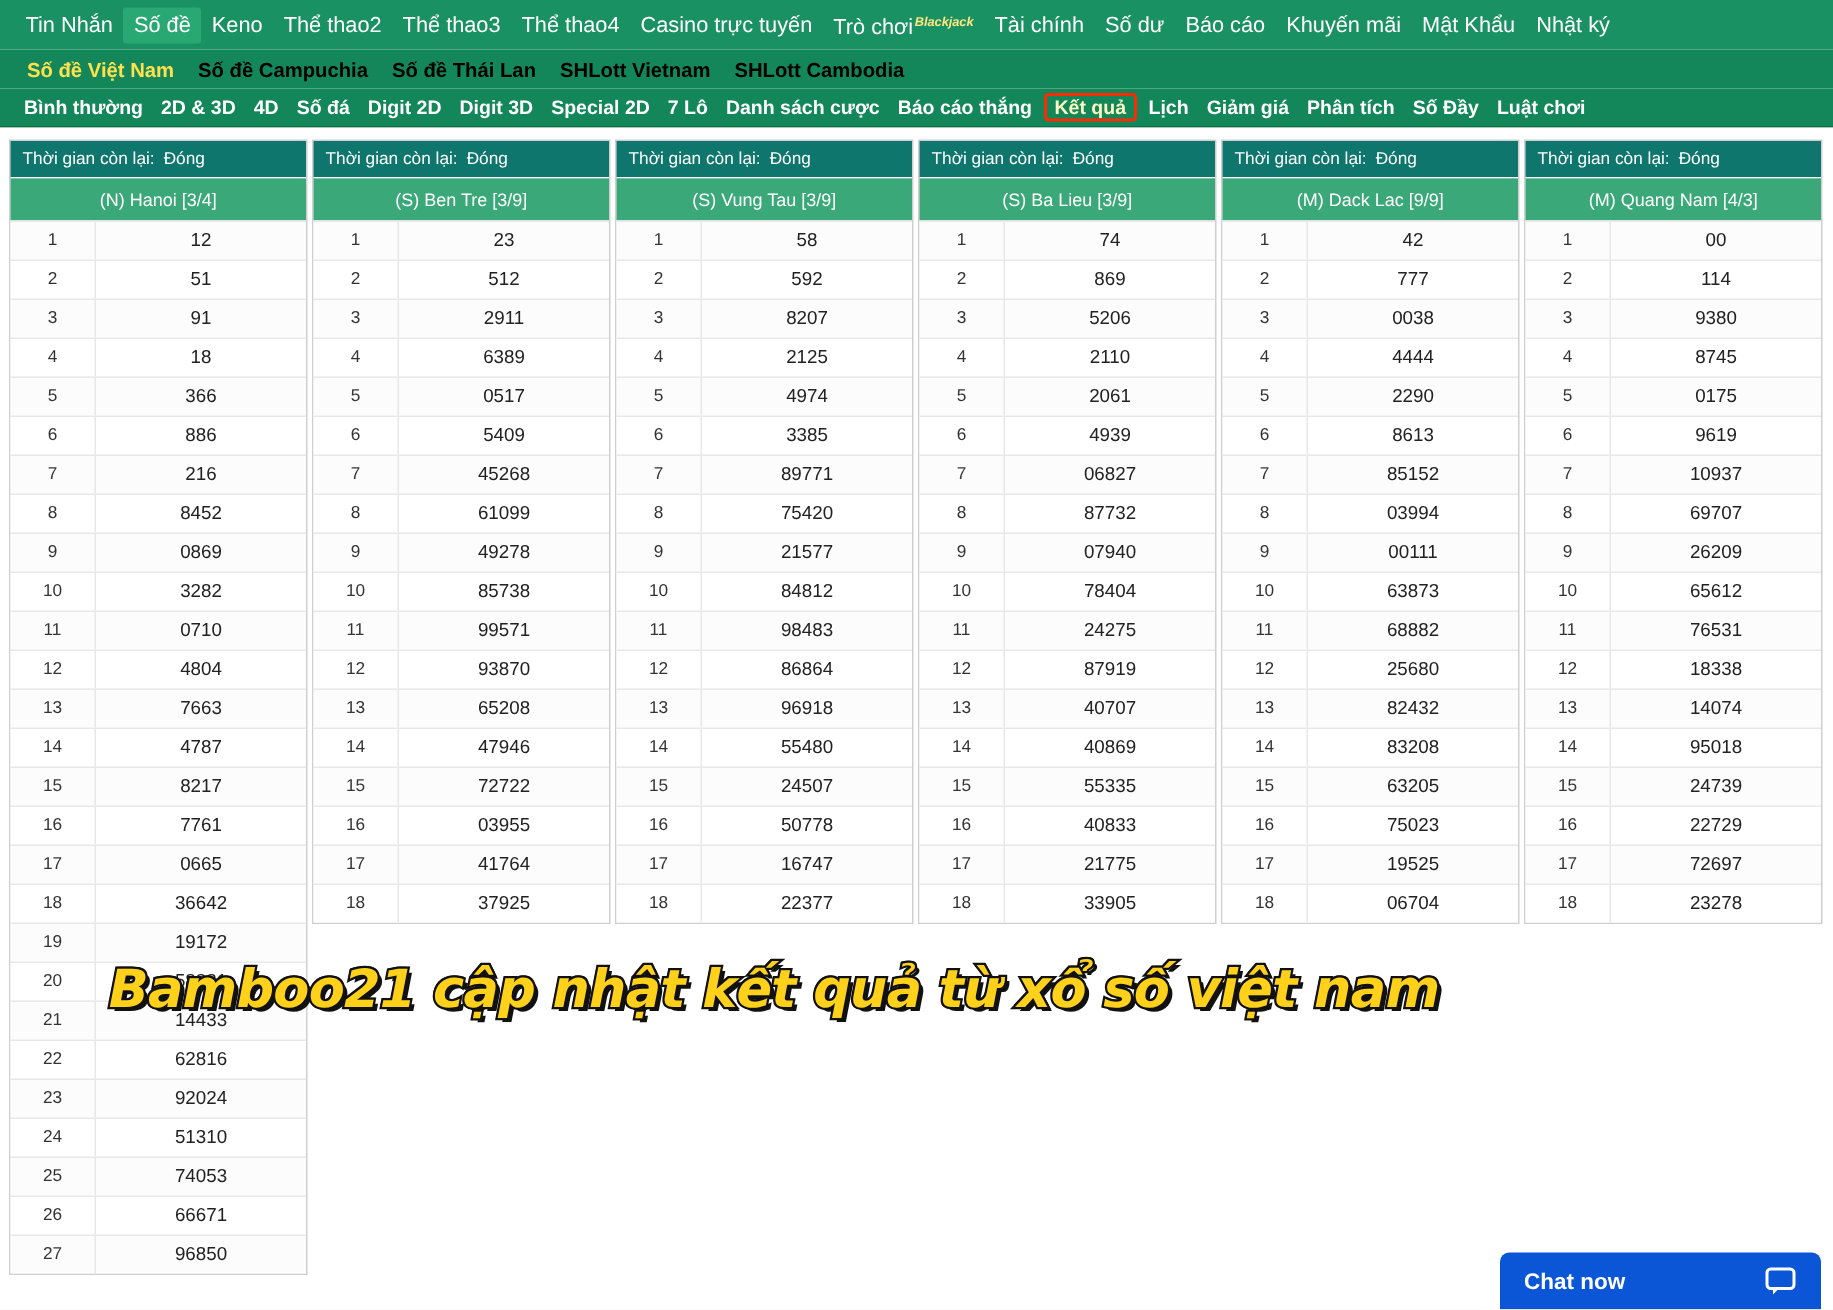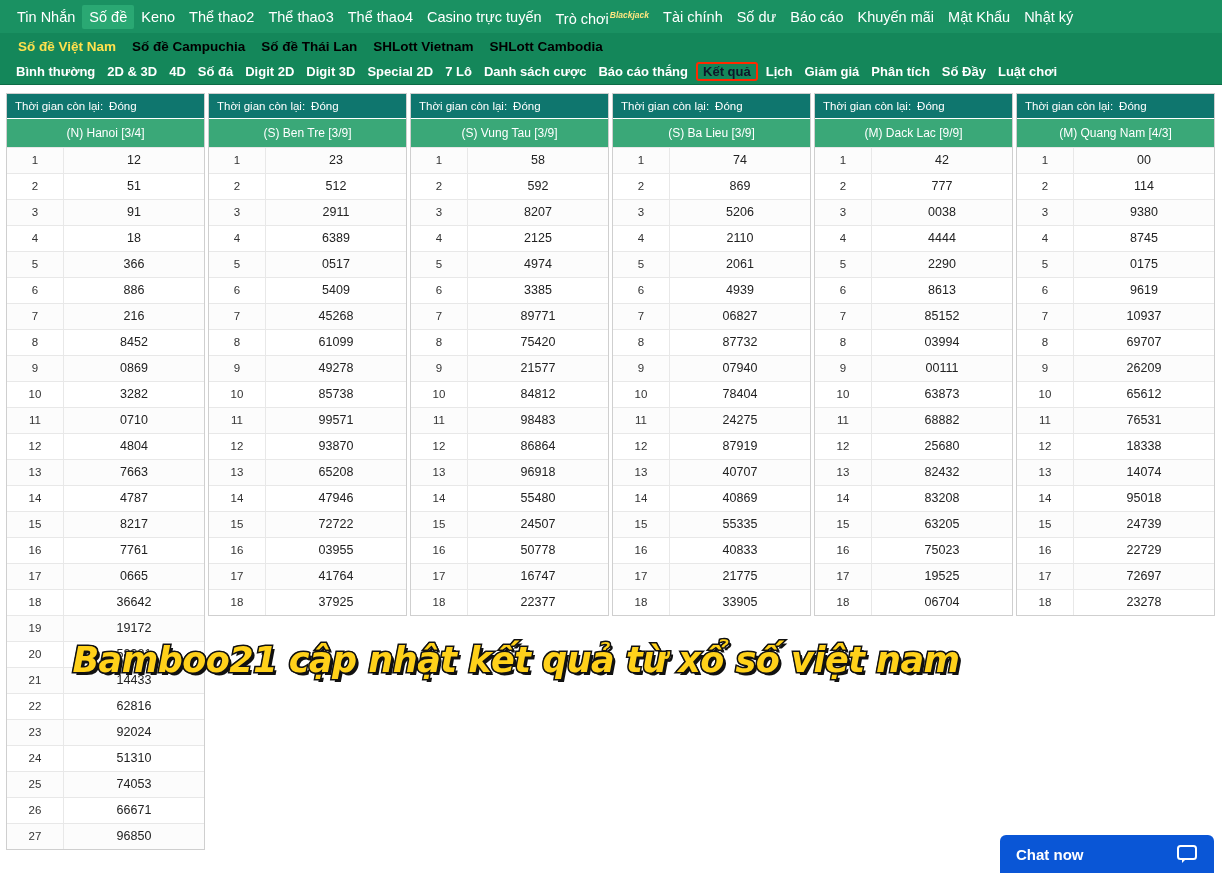--- a/index.html
+++ b/index.html
@@ -76,21 +76,21 @@
     border-bottom: 1px solid #0e6c47;
   }
   .nav-tertiary .nav-item {
     color: #ffffff;
     font-size: 13px;
     font-weight: bold;
     padding: 1px 6px;
     cursor: pointer;
   }
   .nav-tertiary .nav-item.highlight {
-    color: #0f172a;
+    color: #fef9c3;
     border: 2px solid #ff2a00;
     border-radius: 3px;
     padding: 0px 5px;
     margin: 0 2px;
   }
 
   
   .content {
     padding: 8px 6px 0 6px;
     background: #ffffff;

